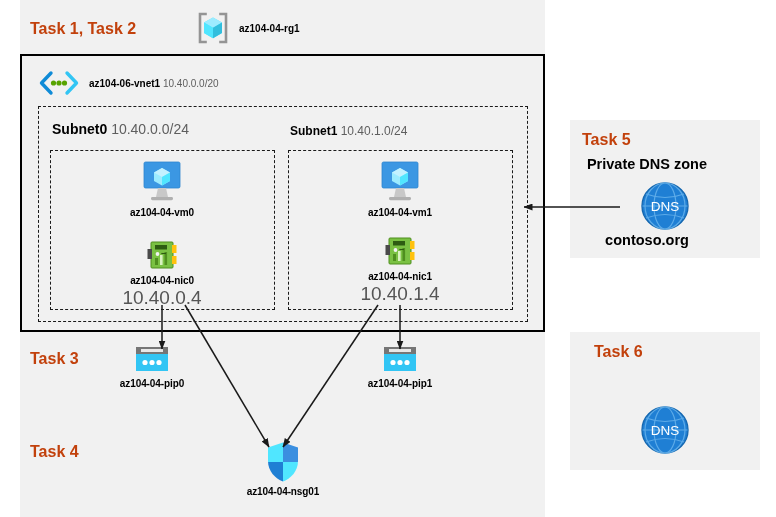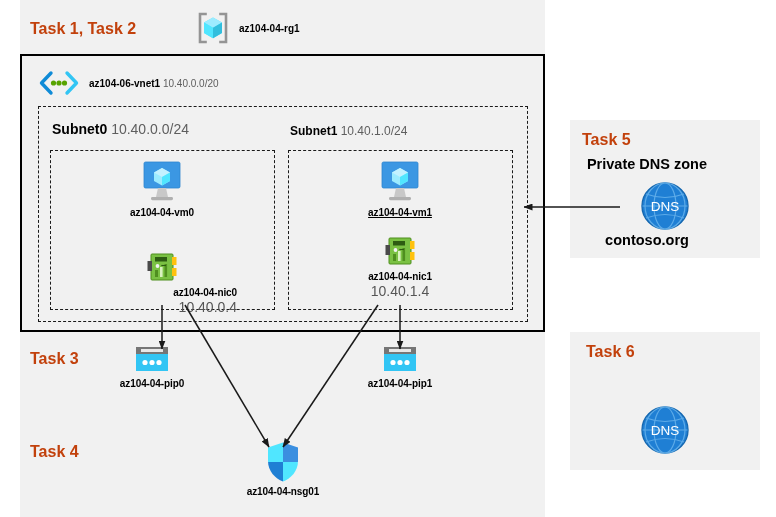--- a/index.html
+++ b/index.html
@@ -57,21 +57,21 @@
   .hdr-text{font-size:10px;margin-left:9px;}
 
   .node{
     position:absolute;width:150px;text-align:center;
   }
   .node .label{
     font-size:10px;font-weight:bold;color:#000;margin-top:3px;
     white-space:nowrap;letter-spacing:-0.1px;
   }
   .node .sub{
-    font-size:14px;color:#555;margin-top:1px;white-space:nowrap;
+    font-size:19px;color:#555;margin-top:1px;white-space:nowrap;
   }
   .icon-wrap{display:flex;justify-content:center;align-items:center;}
 
   .panel-title{
     position:absolute;text-align:center;width:154px;left:0;
     font-size:14.5px;font-weight:bold;color:#000;white-space:nowrap;
   }
 
   svg{display:block;overflow:visible;}
   .edges{position:absolute;left:0;top:0;width:776px;height:517px;pointer-events:none;}
@@ -140,41 +140,41 @@
         <polygon points="23,8 31,12.5 31,21 23,25.5 15,21 15,12.5" fill="#9cebff"></polygon>
         <polygon points="23,8 31,12.5 23,17 15,12.5" fill="#c3f1ff"></polygon>
         <polygon points="23,17 31,12.5 31,21 23,25.5" fill="#50e6ff"></polygon>
         <path d="M19,28 L27,28 L29,37 L17,37 Z" fill="#c8c8c8"></path>
         <rect x="12" y="37" width="22" height="3.2" rx="1.4" fill="#b0b0b0"></rect>
       </svg>
     </div>
     <div class="label">az104-04-vm0</div>
   </div>
 
-  <div class="node" style="left:87px;top:252px;text-align:right;">
+  <div class="node" style="left:87px;top:240px;">
     <div class="icon-wrap">
       <svg width="34" height="32" viewBox="0 0 34 32">
         <rect x="6" y="2" width="22" height="26" rx="1" fill="#7ac143"></rect>
         <rect x="6" y="2" width="22" height="26" rx="1" fill="none" stroke="#4f8f1f" stroke-width="1"></rect>
         <rect x="2.5" y="9" width="4.5" height="10" fill="#4a4a4a"></rect>
         <rect x="27" y="5" width="4.5" height="8" fill="#ffc20e"></rect>
         <rect x="27" y="16" width="4.5" height="8" fill="#ffc20e"></rect>
         <rect x="10" y="5" width="12" height="4.5" fill="#2d5c12"></rect>
         <circle cx="12.5" cy="14" r="1.9" fill="#f2f2f2"></circle>
         <rect x="10" y="18" width="3" height="7" fill="#4f8f1f"></rect>
         <rect x="15" y="15" width="2.6" height="10" fill="#d9f2c0"></rect>
         <rect x="19.5" y="12" width="2.6" height="13" fill="#4f8f1f"></rect>
         <path d="M16.3,13.5 L21,13.5" stroke="#2d5c12" stroke-width="1.1" fill="none"></path>
       </svg>
     </div>
     <div class="label">az104-04-nic0</div>
     <div class="sub">10.40.0.4</div>
   </div>
 
-  <div class="node" style="left:325px;top:160px;text-decoration:underline;">
+  <div class="node" style="left:325px;top:160px;">
     <div class="icon-wrap">
       <svg width="46" height="44" viewBox="0 0 46 44">
         <rect x="5" y="2" width="36" height="26" rx="1.5" fill="#3b97e3"></rect>
         <rect x="5" y="2" width="36" height="26" rx="1.5" fill="none" stroke="#2f86cf" stroke-width="0.8"></rect>
         <polygon points="23,8 31,12.5 31,21 23,25.5 15,21 15,12.5" fill="#9cebff"></polygon>
         <polygon points="23,8 31,12.5 23,17 15,12.5" fill="#c3f1ff"></polygon>
         <polygon points="23,17 31,12.5 31,21 23,25.5" fill="#50e6ff"></polygon>
         <path d="M19,28 L27,28 L29,37 L17,37 Z" fill="#c8c8c8"></path>
         <rect x="12" y="37" width="22" height="3.2" rx="1.4" fill="#b0b0b0"></rect>
       </svg>
@@ -269,21 +269,21 @@
           <path d="M7,14 Q26,21 45,14"></path>
           <path d="M7,38 Q26,31 45,38"></path>
         </g>
         <text x="26" y="31" text-anchor="middle" font-family="Liberation Sans, sans-serif" font-size="13.5" fill="#ffffff">DNS</text>
       </svg>
     </div>
     <div class="panel-title" style="top:112px;">contoso.org</div>
   </div>
 
   <div id="task6-panel">
-    <div class="task-label" style="left:16px;top:11px;">Task 6</div>
+    <div class="task-label" style="left:24px;top:11px;">Task 6</div>
     <div style="position:absolute;left:0;top:72px;width:190px;display:flex;justify-content:center;">
       <svg width="52" height="52" viewBox="0 0 52 52">
         <circle cx="26" cy="26" r="23" fill="#1f7fd4"></circle>
         <circle cx="26" cy="26" r="23" fill="none" stroke="#1668b0" stroke-width="1.4"></circle>
         <g stroke="#68b3ec" stroke-width="1.2" fill="none" opacity="0.85">
           <ellipse cx="26" cy="26" rx="11" ry="23"></ellipse>
           <ellipse cx="26" cy="26" rx="20" ry="23"></ellipse>
           <line x1="3.5" y1="26" x2="48.5" y2="26"></line>
           <path d="M7,14 Q26,21 45,14"></path>
           <path d="M7,38 Q26,31 45,38"></path>

